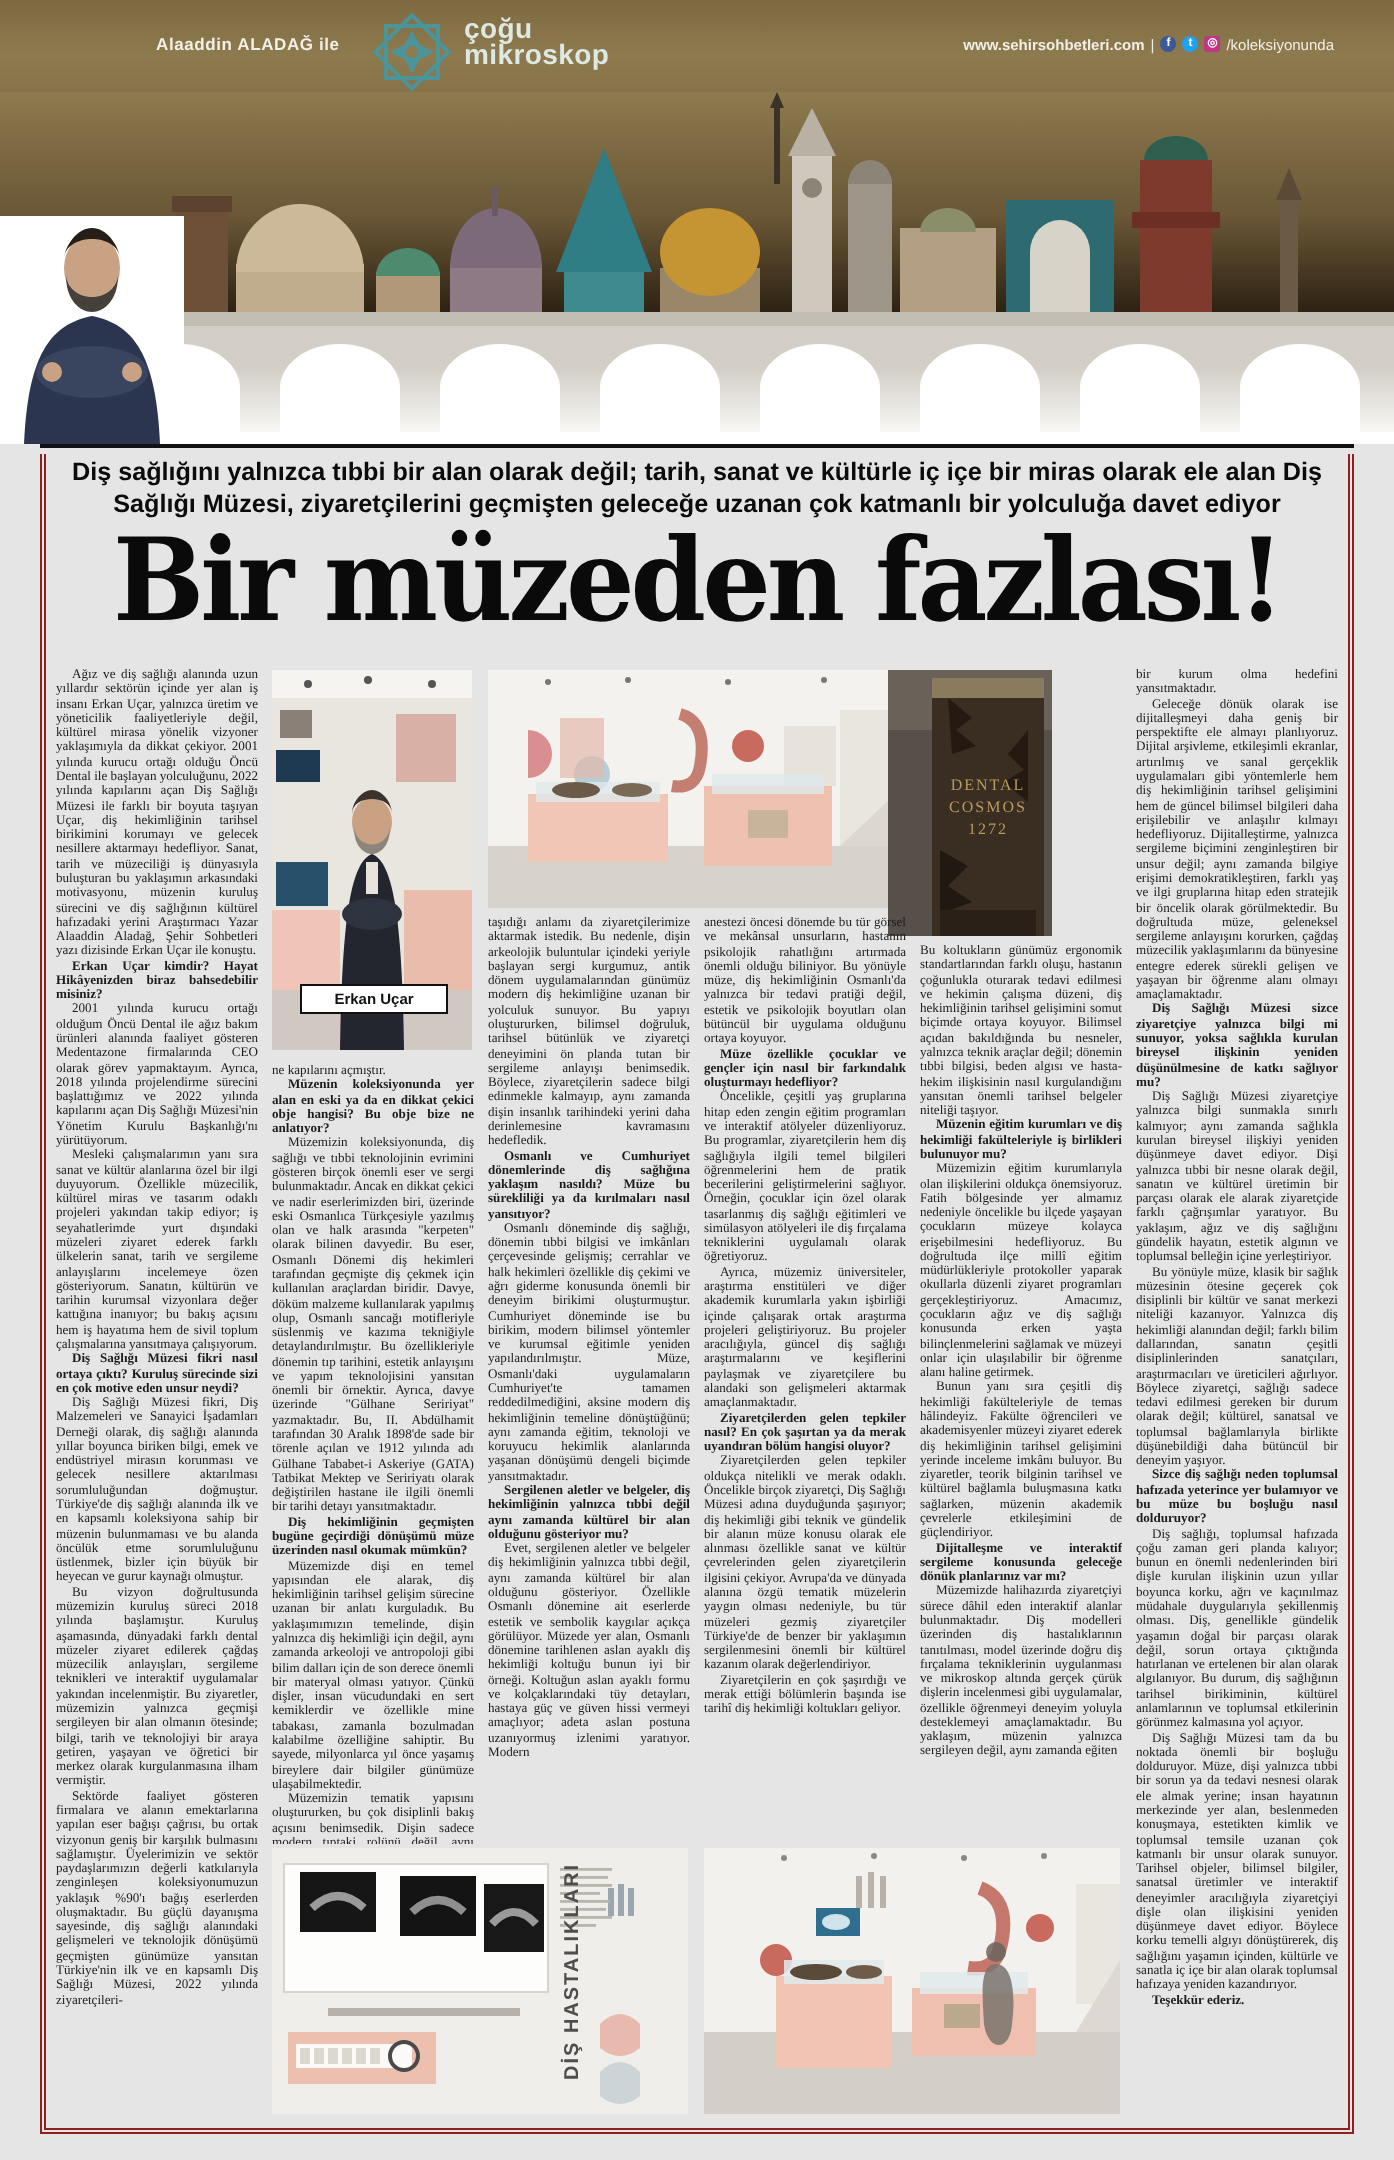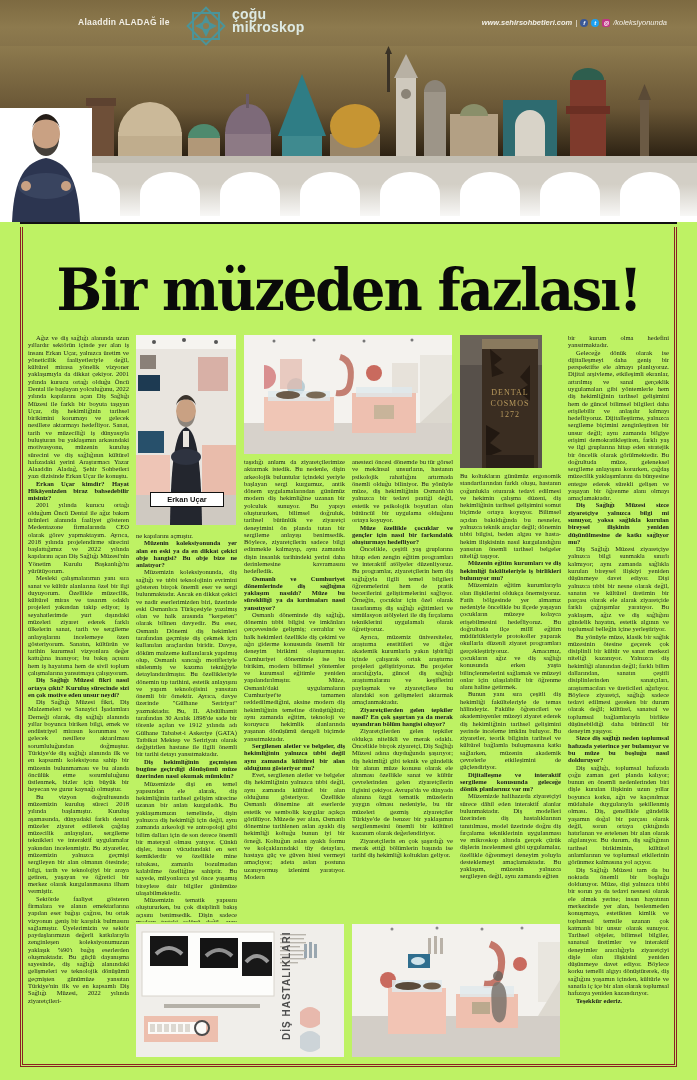--- a/index.html
+++ b/index.html
@@ -1,27 +1,27 @@
 <!DOCTYPE html>
 <html lang="tr"><head>
 <meta charset="utf-8">
 <style>
   html,body{margin:0;padding:0;background:#555;}
-  #page{position:relative;width:697px;height:1080px;background:#bef264;overflow:hidden;
+  #page{position:relative;width:697px;height:1080px;background:#e5e5e5;overflow:hidden;
         font-family:"Liberation Serif",serif;}
   
   #header{position:absolute;left:0;top:0;width:697px;height:46px;
           background:linear-gradient(#7d6a41,#8d7a4e 60%,#86734a);}
   #author-label{position:absolute;left:78px;top:17px;color:#f2efe6;
           font-family:"Liberation Sans",sans-serif;font-size:8.5px;font-weight:bold;letter-spacing:.3px;}
   #logo{position:absolute;left:183px;top:3px;width:46px;height:46px;}
   #logo-text{position:absolute;left:232px;top:8px;color:#dde9e2;
           font-family:"Liberation Sans",sans-serif;font-size:14px;line-height:13px;font-weight:bold;letter-spacing:.2px;}
   #header-right{position:absolute;right:30px;top:18px;color:#f2efe6;
-          font-family:"Liberation Sans",sans-serif;font-size:7.5px;display:flex;align-items:flex-end;gap:3px;font-style:italic;}
+          font-family:"Liberation Sans",sans-serif;font-size:7.5px;display:flex;align-items:flex-start;gap:3px;}
   #header-right b{font-weight:bold;}
   .soc{display:inline-block;width:8px;height:8px;border-radius:50%;color:#fff;font-size:6px;
        line-height:8px;text-align:center;font-family:"Liberation Sans",sans-serif;font-weight:bold;}
   .soc.fb{background:#3b5998;}
   .soc.tw{background:#1da1f2;}
   .soc.ig{background:#c13584;border-radius:2px;}
   
   #banner{position:absolute;left:0;top:46px;width:697px;height:176px;}
   
   #top-rule{position:absolute;left:20px;top:222px;width:657px;height:2px;background:#111;}
@@ -163,20 +163,21 @@
         <ellipse cx="46" cy="88" rx="14" ry="17" fill="#c9a183"></ellipse>
         <path d="M32,84 C32,70 60,70 60,84 C60,78 54,68 46,68 C38,68 32,78 32,84 Z" fill="#241d18"></path>
         <path d="M33,92 C35,106 57,106 59,92 C59,104 52,110 46,110 C40,110 33,104 33,92 Z" fill="#45403a"></path>
       </g>
     </svg>
   </div>
 
   <div id="top-rule"></div>
   <div id="frame"></div>
 
+  <div id="kicker">Diş sağlığını yalnızca tıbbi bir alan olarak değil; tarih, sanat ve kültürle iç içe bir miras olarak ele alan Diş Sağlığı Müzesi, ziyaretçilerini geçmişten geleceğe uzanan çok katmanlı bir yolculuğa davet ediyor</div>
   <div id="main-title">Bir müzeden fazlası!</div>
 
   <div class="photo" style="left:136px;top:335px;width:100px;height:190px;">
     <svg width="100" height="190" viewBox="0 0 100 190">
       <rect width="100" height="190" fill="#e9e5df"></rect>
       <rect x="0" y="0" width="100" height="14" fill="#f6f4f0"></rect>
       <circle cx="18" cy="7" r="2" fill="#555"></circle>
         <circle cx="48" cy="5" r="2" fill="#555"></circle>
         <circle cx="80" cy="7" r="2" fill="#555"></circle>
       <rect x="2" y="40" width="22" height="16" fill="#1d3a52"></rect>
@@ -215,21 +216,21 @@
       <rect x="20" y="62" width="70 " height="34" fill="#f0c6b6"></rect>
       <rect x="24" y="56" width="62" height="10" fill="#dfe9ec" opacity=".8"></rect>
       <ellipse cx="44" cy="60" rx="12" ry="4" fill="#6b5a48"></ellipse>
       <ellipse cx="72" cy="60" rx="10" ry="3.5" fill="#7a6a55"></ellipse>
       <rect x="108" y="58" width="64" height="40" fill="#eec0b0"></rect>
       <rect x="112" y="52" width="56" height="10" fill="#dfe9ec" opacity=".8"></rect>
       <rect x="130" y="70" width="20" height="14" fill="#c8b49a"></rect>
     </svg>
   </div>
 
-  <div class="photo" style="left:460px;top:335px;width:82px;height:133px;">
+  <div class="photo" style="left:444px;top:335px;width:82px;height:133px;">
     <svg width="100" height="133" viewBox="0 0 100 133">
       <rect width="100" height="133" fill="#57504a"></rect>
       <rect x="0" y="0" width="100" height="30" fill="#6a6259"></rect>
       <rect x="22" y="4" width="56" height="129" fill="#3a2d21"></rect>
       <rect x="22" y="4" width="56" height="10" fill="#8a7a5e"></rect>
       <path d="M30,14 l12,10 l-8,6 l10,8 l-12,4 z" fill="#241a12"></path>
       <path d="M70,30 l-10,12 l8,8 l-10,6 l12,10 z" fill="#241a12"></path>
       <path d="M26,90 l14,8 l-10,10 l12,8 l-16,6 z" fill="#211811"></path>
       <rect x="26" y="120" width="48" height="13" fill="#2a2018"></rect>
     </svg>

